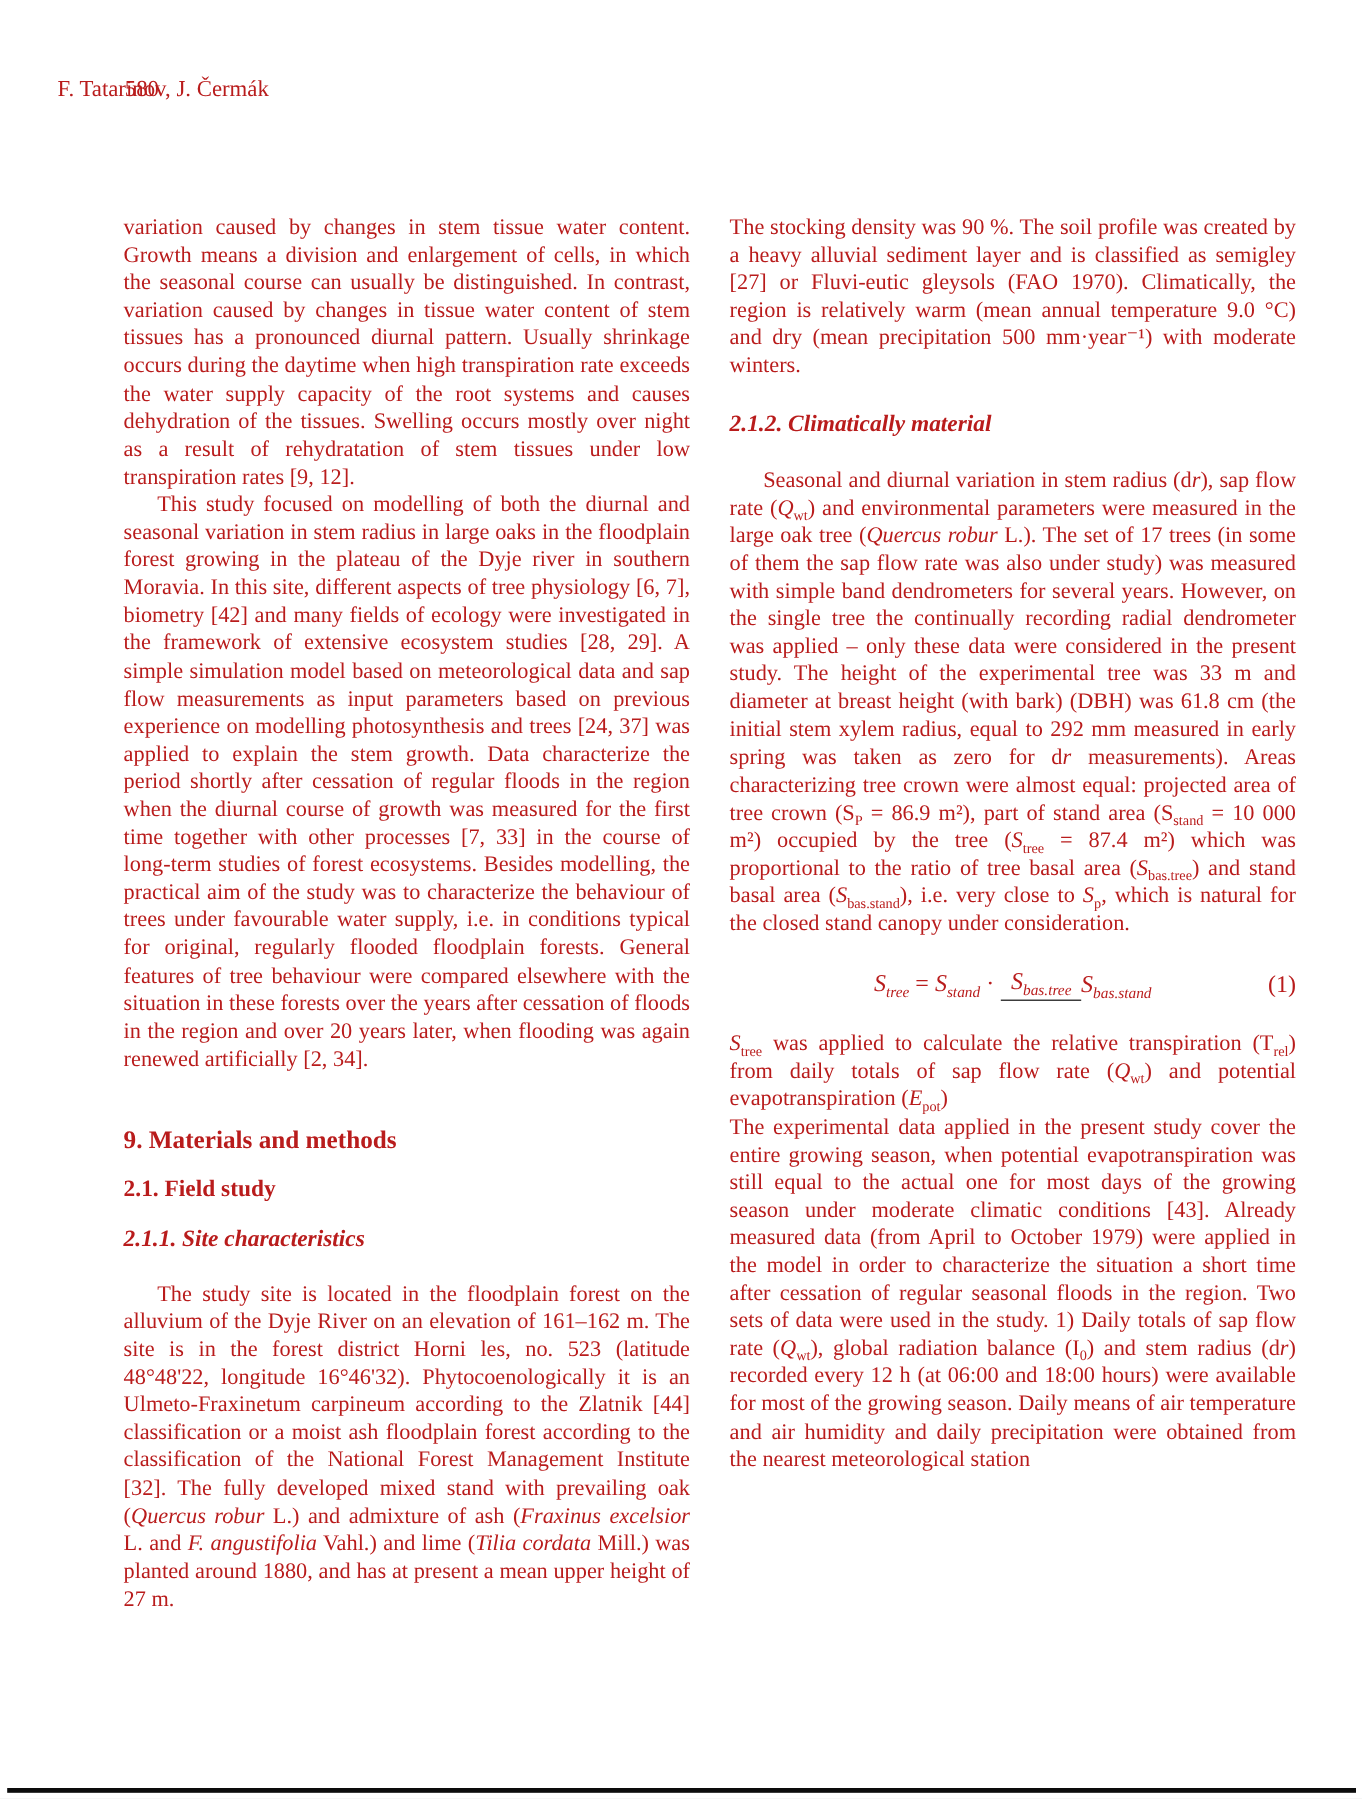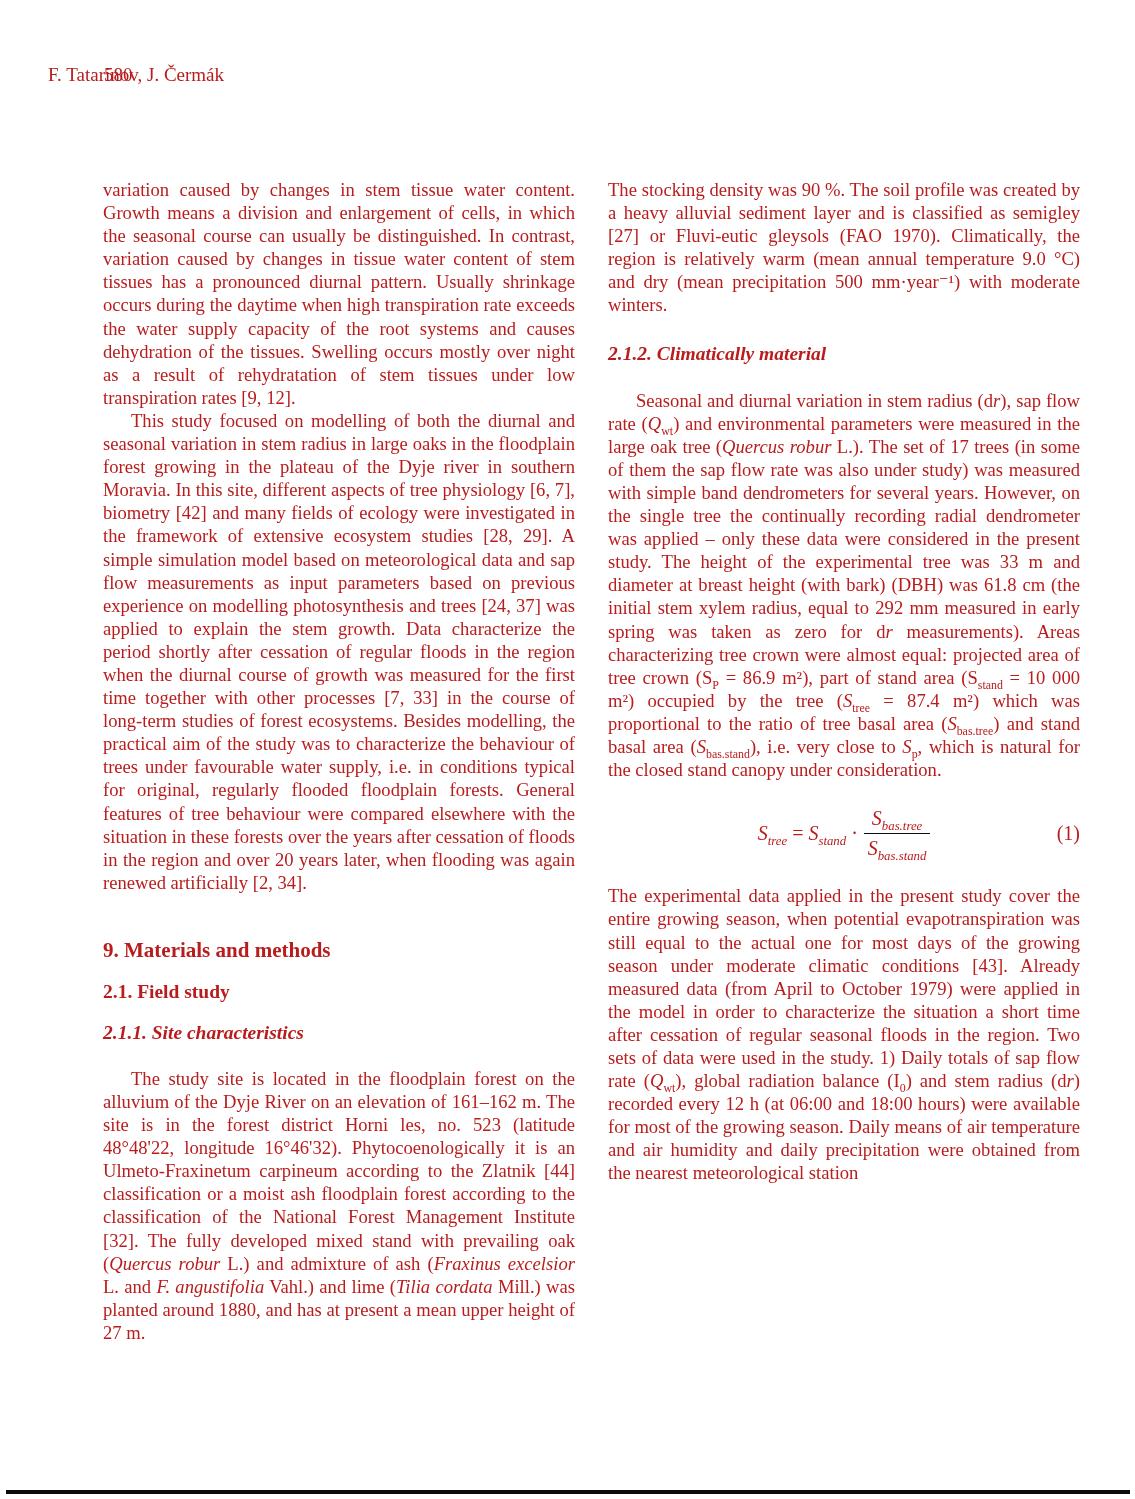--- a/index.html
+++ b/index.html
@@ -41,21 +41,21 @@
   .h-l3-r { font-size:19.5px; font-weight:bold; font-style:italic; margin:25px 0 23px 0; line-height:24px; text-align:left;}
 
   .equation {
     position:relative;
     display:flex; justify-content:center; align-items:center;
     margin:26px 0 24px 0;
     font-size:20px;
   }
   .eq-body { display:inline-flex; align-items:center; }
   .eq-lhs { margin-right:6px; white-space:nowrap; }
-  .frac { display:inline-flex; flex-direction:column; text-align:center; vertical-align:middle; }
+  .frac { display:inline-flex; flex-direction:row; text-align:center; vertical-align:middle; }
   .frac .num { border-bottom:1.4px solid #0d0d0d; padding:0 8px 3px 8px; white-space:nowrap; }
   .frac .den { padding-top:3px; white-space:nowrap; }
   .eq-no { position:absolute; right:0; top:50%; transform:translateY(-50%); font-style:normal; }
 
   .scan-line {
     position:absolute; left:6px; top:1490px;
     width:1124px; height:4px;
     background:#0c0c0c;
   }
 </style>
@@ -87,20 +87,21 @@
       <span class="eq-body">
         <span class="eq-lhs"><i>S</i><sub><i>tree</i></sub> = <i>S</i><sub><i>stand</i></sub> ·</span>
         <span class="frac">
           <span class="num"><i>S</i><sub><i>bas.tree</i></sub></span>
           <span class="den"><i>S</i><sub><i>bas.stand</i></sub></span>
         </span>
       </span>
       <span class="eq-no">(1)</span>
     </div>
 
+    <p class="para"><i>S</i><sub>tree</sub> was applied to calculate the relative transpiration (T<sub>rel</sub>) from daily totals of sap flow rate (<i>Q</i><sub>wt</sub>) and potential evapotranspiration (<i>E</i><sub>pot</sub>)</p>
 
 
     <p class="para">The experimental data applied in the present study cover the entire growing season, when potential evapotranspiration was still equal to the actual one for most days of the growing season under moderate climatic conditions [43]. Already measured data (from April to October 1979) were applied in the model in order to characterize the situation a short time after cessation of regular seasonal floods in the region. Two sets of data were used in the study. 1) Daily totals of sap flow rate (<i>Q</i><sub>wt</sub>), global radiation balance (I<sub>0</sub>) and stem radius (d<i>r</i>) recorded every 12 h (at 06:00 and 18:00 hours) were available for most of the growing season. Daily means of air temperature and air humidity and daily precipitation were obtained from the nearest meteorological station</p>
   </section>
 
   <div class="scan-line"></div>
 
 </div>
 
 </body></html>

